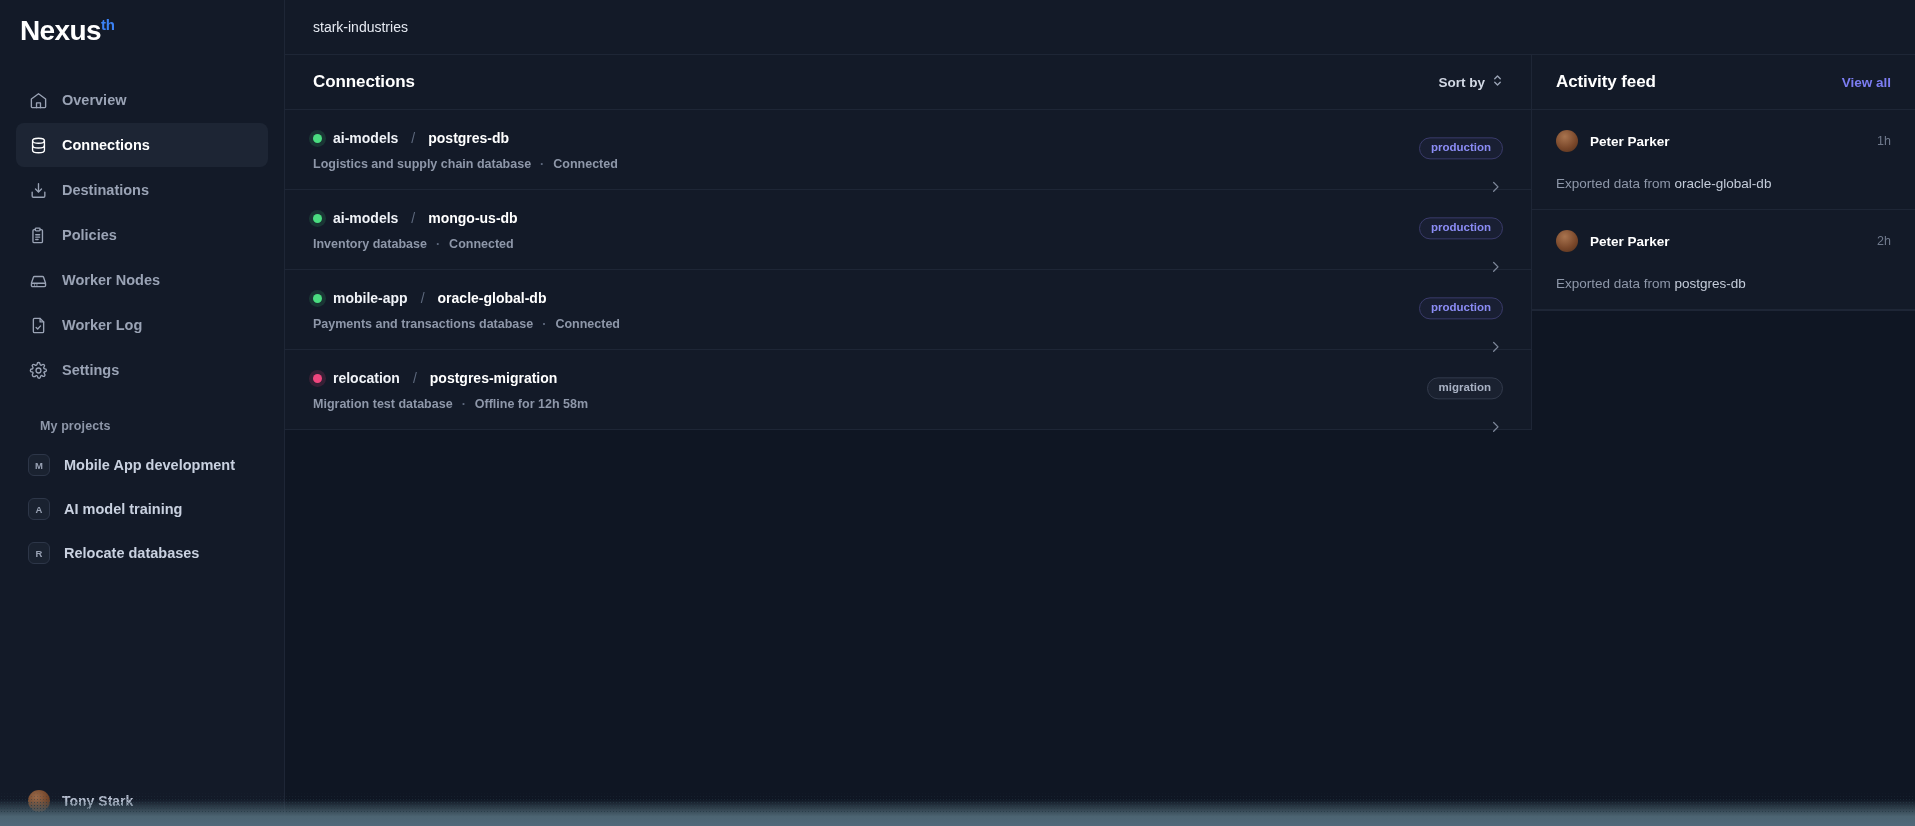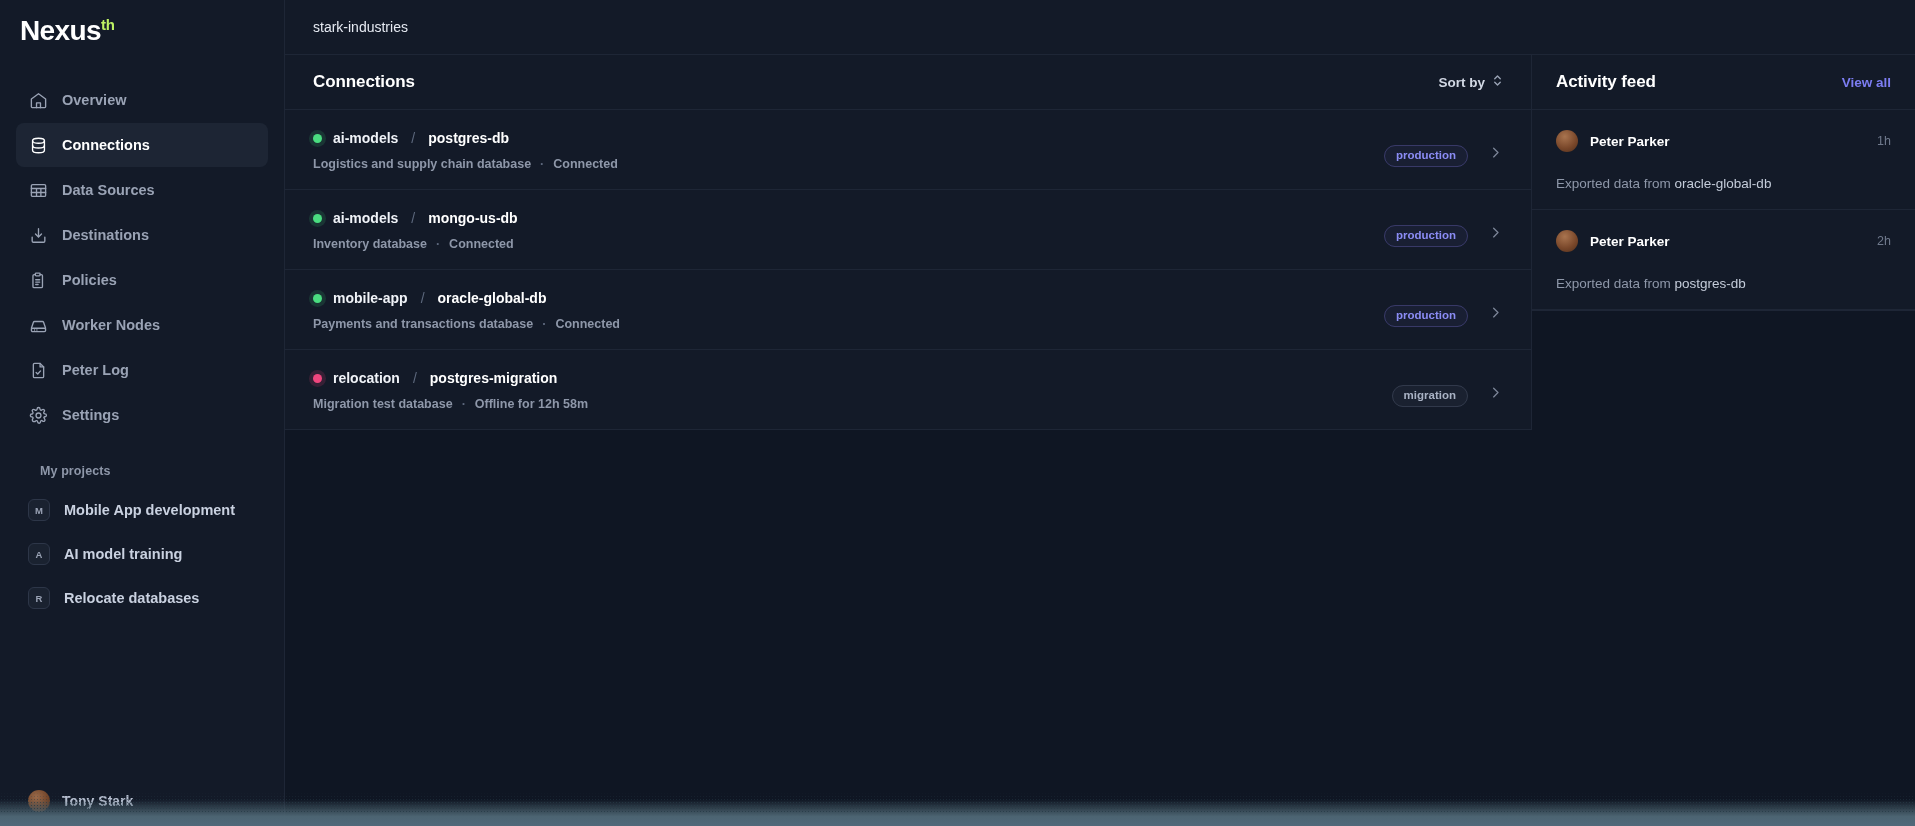--- a/index.html
+++ b/index.html
@@ -20,21 +20,21 @@
     position: relative;
     padding-top: 6px;
   }
   .logo-wrap { padding: 11px 0 0 20px; height: 52px; }
   .logo {
     font-size: 28px; font-weight: 700; color: #ffffff;
     letter-spacing: -0.6px; line-height: 1;
     display: inline-block; position: relative;
   }
   .logo .sup {
-    font-size: 15px; font-weight: 700; color: #bef264;
+    font-size: 15px; font-weight: 700; color: #3b82f6;
     position: relative; top: -10px; left: 0px; letter-spacing: -0.2px;
   }
   .nav { padding: 20px 16px 0 16px; }
   .nav-item {
     display: flex; align-items: center; gap: 14px;
     height: 44px; padding: 0 12px; border-radius: 8px;
     color: #9aa3b5; font-size: 14.5px; font-weight: 600;
     cursor: pointer; margin-bottom: 1px;
   }
   .nav-item.active { background: #1c2troubles; }
@@ -100,21 +100,21 @@
   .conn-line1 { display: flex; align-items: center; gap: 11px; }
   .dot { width: 9px; height: 9px; border-radius: 50%; flex: 0 0 9px; }
   .dot.green { background: #4ade80; box-shadow: 0 0 0 4px rgba(74,222,128,0.14); }
   .dot.pink  { background: #f0467e; box-shadow: 0 0 0 4px rgba(240,70,126,0.16); }
   .ns { color: #f0f3f8; font-size: 14px; font-weight: 700; }
   .slash { color: #5d687d; font-size: 14px; font-weight: 400; margin: 0 2px; }
   .dbname { color: #ffffff; font-size: 14px; font-weight: 700; }
   .conn-line2 { margin-top: 11px; color: #8e97a9; font-size: 12.5px; font-weight: 700; display: flex; align-items: center; gap: 9px; }
   .mid-dot { color: #5d687d; }
 
-  .row-right { position: absolute; right: 28px; top: 50%; transform: translateY(-22%); display: flex; align-items: flex-start; gap: 20px; }
+  .row-right { position: absolute; right: 28px; top: 50%; transform: translateY(-22%); display: flex; align-items: flex-end; gap: 20px; flex-direction: column; }
   .badge {
     padding: 4px 11px 5px 11px; border-radius: 999px; font-size: 11.5px; font-weight: 600;
     border: 1px solid; line-height: 1;
   }
   .badge.production { color: #8b8cf5; border-color: #3a3b6b; background: #191f33; }
   .badge.migration  { color: #a9b2c4; border-color: #333b4d; background: #1a2130; }
   .chev { color: #7b8497; display: flex; align-items: center; }
 
   
   .activity {
@@ -179,29 +179,20 @@
         <span class="ic">
             <svg width="19" height="19" viewBox="0 0 24 24" fill="none" stroke="currentColor" stroke-width="1.7" stroke-linecap="round" stroke-linejoin="round">
               <ellipse cx="12" cy="6" rx="7.5" ry="3.2"></ellipse>
               <path d="M4.5 6v12c0 1.77 3.36 3.2 7.5 3.2s7.5-1.43 7.5-3.2V6"></path>
               <path d="M4.5 12c0 1.77 3.36 3.2 7.5 3.2s7.5-1.43 7.5-3.2"></path>
             </svg>
           </span>
         <span>Connections</span>
       </div>
 
-      <div class="nav-item">
-        <span class="ic">
-            <svg width="19" height="19" viewBox="0 0 24 24" fill="none" stroke="currentColor" stroke-width="1.7" stroke-linecap="round" stroke-linejoin="round">
-              <rect x="3" y="4.5" width="18" height="15" rx="1.6"></rect>
-              <path d="M3 9.5h18M3 14.5h18M9.5 9.5v10M15 9.5v10"></path>
-            </svg>
-          </span>
-        <span>Data Sources</span>
-      </div>
 
       <div class="nav-item">
         <span class="ic">
             <svg width="19" height="19" viewBox="0 0 24 24" fill="none" stroke="currentColor" stroke-width="1.7" stroke-linecap="round" stroke-linejoin="round">
               <path d="M4 14v5a1.5 1.5 0 0 0 1.5 1.5h13A1.5 1.5 0 0 0 20 19v-5"></path>
               <path d="M12 3.5v10"></path>
               <path d="M8.2 10.2 12 14l3.8-3.8"></path>
             </svg>
           </span>
         <span>Destinations</span>
@@ -230,21 +221,21 @@
       </div>
 
       <div class="nav-item">
         <span class="ic">
             <svg width="19" height="19" viewBox="0 0 24 24" fill="none" stroke="currentColor" stroke-width="1.7" stroke-linecap="round" stroke-linejoin="round">
               <path d="M14 3H7a1.5 1.5 0 0 0-1.5 1.5v15A1.5 1.5 0 0 0 7 21h10a1.5 1.5 0 0 0 1.5-1.5V7.5z"></path>
               <path d="M14 3v4.5h4.5"></path>
               <path d="M9 14.5l2 2 3.6-4"></path>
             </svg>
           </span>
-        <span>Peter Log</span>
+        <span>Worker Log</span>
       </div>
 
       <div class="nav-item">
         <span class="ic">
             <svg width="19" height="19" viewBox="0 0 24 24" fill="none" stroke="currentColor" stroke-width="1.7" stroke-linecap="round" stroke-linejoin="round">
               <circle cx="12" cy="12" r="3.1"></circle>
               <path d="M19.3 14.6a1.5 1.5 0 0 0 .3 1.65l.06.05a1.8 1.8 0 1 1-2.55 2.55l-.05-.06a1.5 1.5 0 0 0-1.65-.3 1.5 1.5 0 0 0-.91 1.37v.14a1.8 1.8 0 1 1-3.6 0v-.07a1.5 1.5 0 0 0-.98-1.37 1.5 1.5 0 0 0-1.65.3l-.05.06A1.8 1.8 0 1 1 4.67 16.3l.06-.05a1.5 1.5 0 0 0 .3-1.65 1.5 1.5 0 0 0-1.37-.91h-.14a1.8 1.8 0 1 1 0-3.6h.07a1.5 1.5 0 0 0 1.37-.98 1.5 1.5 0 0 0-.3-1.65l-.06-.05A1.8 1.8 0 1 1 7.15 4.86l.5.06a1.5 1.5 0 0 0 1.65.3h.07a1.5 1.5 0 0 0 .91-1.37v-.14a1.8 1.8 0 1 1 3.6 0v.07a1.5 1.5 0 0 0 .91 1.37 1.5 1.5 0 0 0 1.65-.3l.05-.06a1.8 1.8 0 1 1 2.55 2.55l-.06.05a1.5 1.5 0 0 0-.3 1.65v.07a1.5 1.5 0 0 0 1.37.91h.14a1.8 1.8 0 1 1 0 3.6h-.07a1.5 1.5 0 0 0-1.37.91z"></path>
             </svg>
           </span>
         <span>Settings</span>

